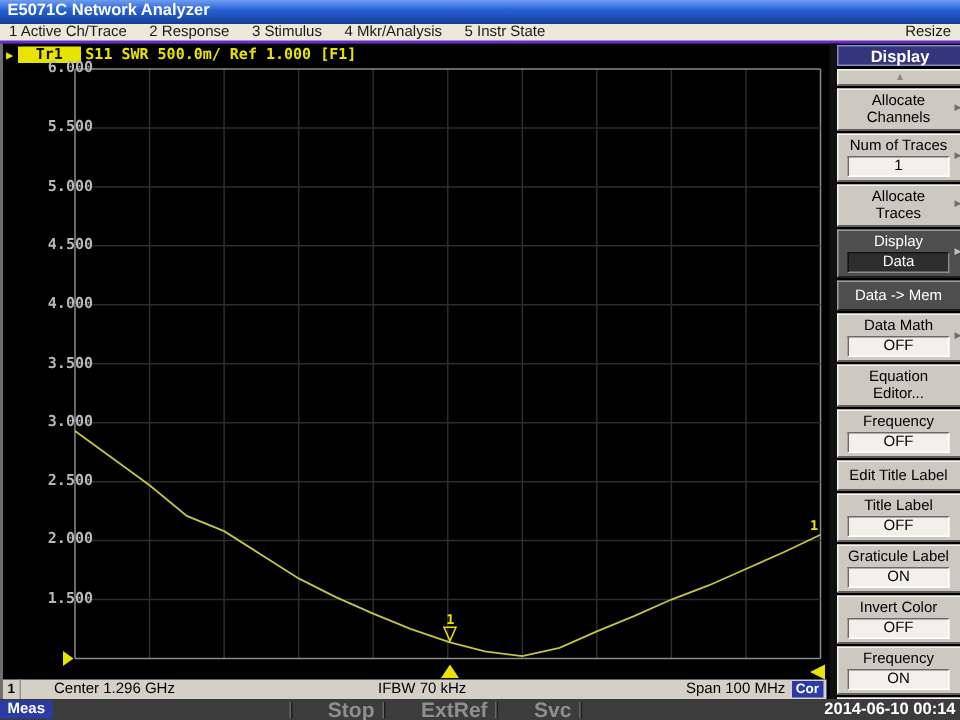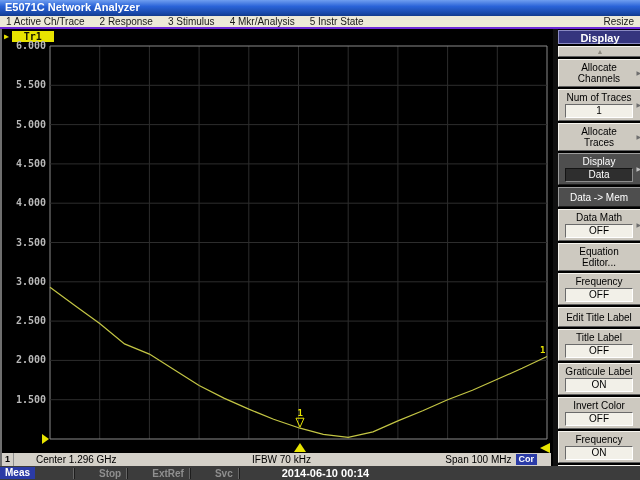--- a/index.html
+++ b/index.html
@@ -38,36 +38,36 @@
   .tr-arrow { font-size:8px; line-height:13px; }
   .tr-badge { background:#e8e400; color:#101000; padding:0 12px; }
   svg.graph { position:absolute; left:0; top:0; }
   .marker-box {
     position:absolute; left:46px; top:18px; width:148px; height:16px;
     border:1px solid #8d8d8d; color:#e8e400; white-space:pre;
     font-family:"DejaVu Sans Mono", monospace; font-weight:bold; font-size:10px;
     line-height:14px; padding-left:3px;
   }
   .ylab {
-    position:absolute; left:0; width:44px; text-align:right;
+    position:absolute; left:16px; width:44px; text-align:right;
     font-family:"DejaVu Sans Mono", monospace; font-weight:bold; font-size:10px;
     color:#b8b8b8; line-height:10px;
   }
   .ylab.ref { color:#e8e400; }
   
   .center-strip {
     position:absolute; left:0; top:424px; width:549px; height:13px;
     background:#d4d0c8; color:#000; font-size:10px;
     display:flex; align-items:center; line-height:13px;
   }
   .ch-cell { width:12px; text-align:center; font-weight:bold; font-size:9px;
     border-right:1px solid #919191; height:13px; }
   .center-text { margin-left:22px; white-space:nowrap; }
   .ifbw-text { position:absolute; left:250px; white-space:nowrap; }
-  .span-group { margin-left:auto; display:flex; align-items:center; gap:4px; padding-right:14px; }
+  .span-group { margin-left:auto; display:flex; align-items:center; gap:4px; padding-right:2px; }
   .cor-badge { background:#2b3ba6; color:#fff; font-weight:bold; font-size:9px;
     padding:0 3px; height:11px; line-height:11px; }
   
   .side-strip { position:absolute; left:551px; top:0; width:5px; height:437px; background:#101010; }
   .sidebar {
     position:absolute; left:556px; top:1px; width:84px; height:436px;
     display:flex; flex-direction:column; gap:2px; background:#000;
   }
   .sk {
     position:relative; background:#cdc9c0; color:#000;
@@ -94,26 +94,26 @@
     min-height:14px;
   }
   .sk-scroll {
     background:#cdc9c0; color:#8e8a80; text-align:center;
     border:1px solid; border-color:#f6f4ee #5f5f5f #5f5f5f #f6f4ee;
     font-size:7px; line-height:9px; min-height:11px;
   }
   
   .statusbar {
     position:absolute; top:466px; left:0; width:640px; height:14px;
-    background:#3c3c3c; display:flex; align-items:center; justify-content:flex-start;gap:36px;
+    background:#3c3c3c; display:flex; align-items:center; justify-content:space-between;
   }
   .sb-badge { background:#2b3ba6; color:#fff; font-weight:bold; font-size:10px;
     padding:0 5px; height:12px; line-height:12px; }
   .sb-sep { width:1px; height:11px; background:#666; margin:0 2px; box-shadow:1px 0 0 #1e1e1e; }
-  .sb-off { color:#8f8f8f; font-weight:bold; font-size:10px; padding:0 3px;margin-left:20px; }
+  .sb-off { color:#8f8f8f; font-weight:bold; font-size:14px; padding:0 3px;margin-left:20px; }
   .sb-date { color:#fff; font-weight:bold; font-size:11px; padding:0 3px 0 5px; }
 </style>
 </head>
 <body>
 
 <div class="titlebar">
   <span>E5071C Network Analyzer</span>
 </div>
 
 <div class="menubar">
@@ -124,20 +124,21 @@
     <span>4 Mkr/Analysis</span>
     <span>5 Instr State</span>
     <span class="menu-resize">Resize</span>
   </div>
 
 <div class="main">
   <div class="channel">
     <div class="trace-line">
       <span class="tr-arrow">▶</span>
       <span class="tr-badge">Tr1</span>
+      <span>S11 SWR 500.0m/ Ref 1.000 [F1]</span>
     </div>
 
     <svg class="graph" id="graph-svg" width="551" height="424" viewBox="0 0 551 424">
         <line x1="48" y1="17" x2="48" y2="410" stroke="#8a8a8a" stroke-width="1"></line>
         <line x1="97.7" y1="17" x2="97.7" y2="410" stroke="#2d2d2d" stroke-width="1"></line>
         <line x1="147.4" y1="17" x2="147.4" y2="410" stroke="#2d2d2d" stroke-width="1"></line>
         <line x1="197.1" y1="17" x2="197.1" y2="410" stroke="#2d2d2d" stroke-width="1"></line>
         <line x1="246.8" y1="17" x2="246.8" y2="410" stroke="#2d2d2d" stroke-width="1"></line>
         <line x1="296.5" y1="17" x2="296.5" y2="410" stroke="#2d2d2d" stroke-width="1"></line>
         <line x1="346.2" y1="17" x2="346.2" y2="410" stroke="#2d2d2d" stroke-width="1"></line>

